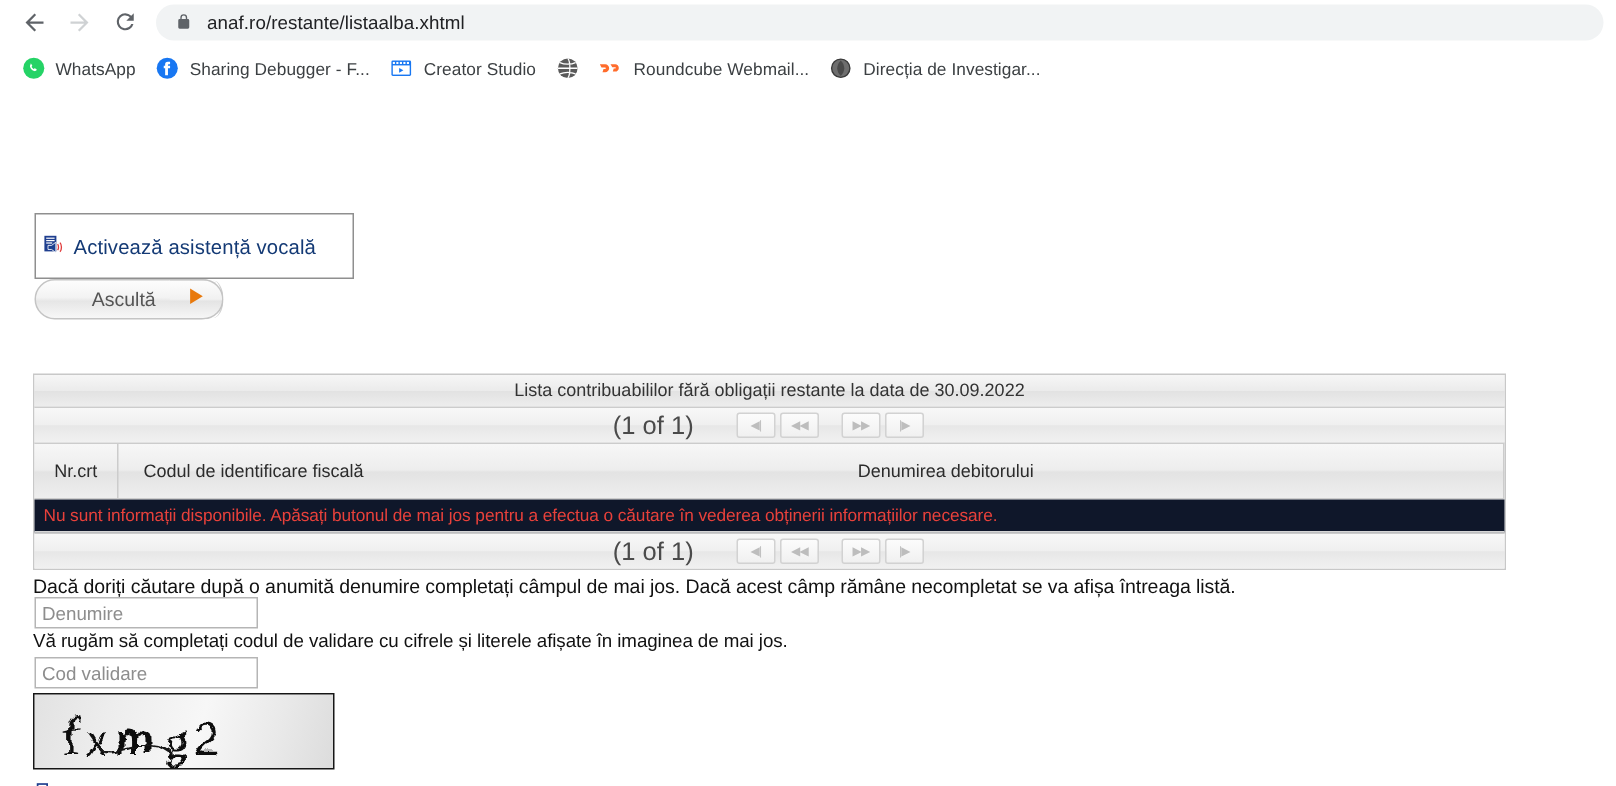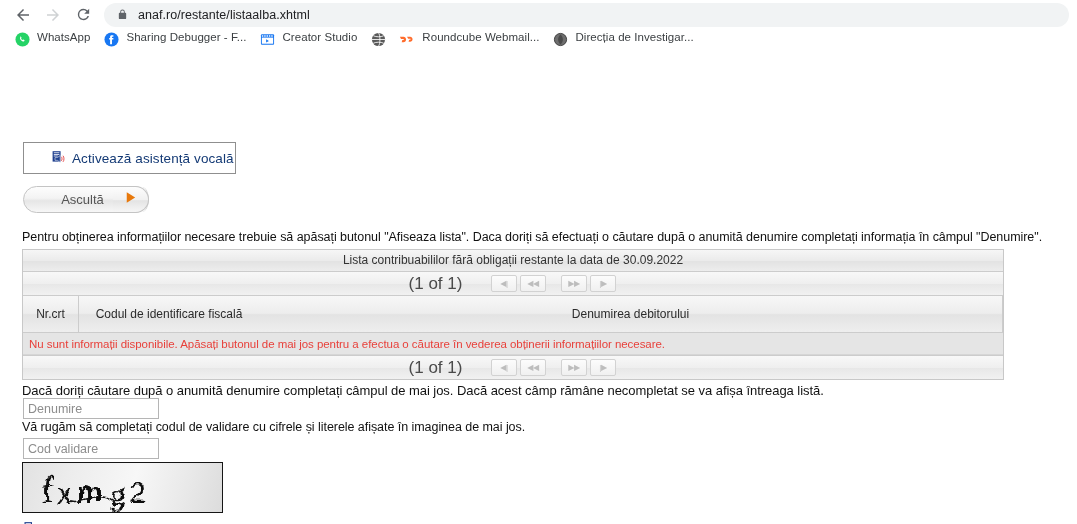--- a/index.html
+++ b/index.html
@@ -68,21 +68,21 @@
   
   .bookmarks-row {
     height: 26px;
     display: flex;
     align-items: center;
     padding-left: 10px;
     box-sizing: border-box;
   }
   .bookmark {
     display: flex;
-    align-items: flex-start;
+    align-items: flex-end;
     height: 22px;
     padding: 0 7px 0 4px;
     margin-right: 2px;
     border-radius: 4px;
     white-space: nowrap;
   }
   .bm-ico {
     width: 16px;
     height: 16px;
     margin-right: 7px;
@@ -104,26 +104,26 @@
     width: 1077px;
     height: 464px;
     background: #ffffff;
   }
 
   .rs-activate {
     position: absolute;
     left: 23px;
     top: 87px;
     width: 213px;
-    height: 32px;
+    height: 44px;
     border: 1px solid #8f8f8f;
     background: #ffffff;
     display: flex;
     align-items: center;
-    padding-left: 27px;
+    padding-left: 4px;
     box-sizing: border-box;
   }
   .rs-activate .lbl {
     font-size: 13.5px;
     color: #143a75;
     margin-left: 5px;
     letter-spacing: 0.1px;
   }
 
   .rs-player {
@@ -254,21 +254,21 @@
     line-height: 14px;
   }
   .th-nr { width: 56px; border-right: 1px solid #cccccc; }
   .th-den { flex: 1 1 auto; border-right: 1px solid #cccccc; }
   .th-cif { width: 180px; padding: 0 10px; }
 
   .dt-msgrow {
     height: 21px;
     display: flex;
     align-items: center;
-    background: #e5e5e5;
+    background: #0f172a;
     border-bottom: 1px solid #d6d6d6;
   }
   .dt-msg {
     font-size: 11.5px;
     color: #e8413b;
     padding-left: 6px;
     letter-spacing: -0.05px;
   }
 
   .below-text {
@@ -277,21 +277,21 @@
     top: 328px;
     font-size: 13px;
     color: #111111;
     white-space: nowrap;
     letter-spacing: -0.05px;
   }
 
   .txt-input {
     position: absolute;
     left: 23px;
-    width: 136px;
+    width: 149px;
     height: 21px;
     border: 1px solid #b5b5b5;
     box-sizing: border-box;
     background: #ffffff;
     font-family: "Liberation Sans", sans-serif;
     font-size: 12.5px;
     color: #222222;
     padding: 0 4px;
     outline: none;
   }
@@ -468,21 +468,20 @@
     <span class="sep"></span>
   </div>
   <div class="rs-play-btn">
     <span>
       <svg width="15" height="15" viewBox="0 0 16 16">
         <path d="M4 2.5l9 5.5-9 5.5z" fill="#e8790c"></path>
       </svg>
     </span>
   </div>
 
-  <div class="intro-text">Pentru obținerea informațiilor necesare trebuie să apăsați butonul "Afiseaza lista". Daca doriți să efectuați o căutare după o anumită denumire completați informația în câmpul "Denumire".</div>
 
   <div class="dtable">
 
     <div class="dt-title">Lista contribuabililor fără obligații restante la data de 30.09.2022</div>
 
     <div class="dt-pager">
       <span class="pg-count">(1 of 1)</span>
       <span class="pg-btn">◀|</span>
       <span class="pg-btn">◀◀</span>
       <span class="pg-gap"></span>

